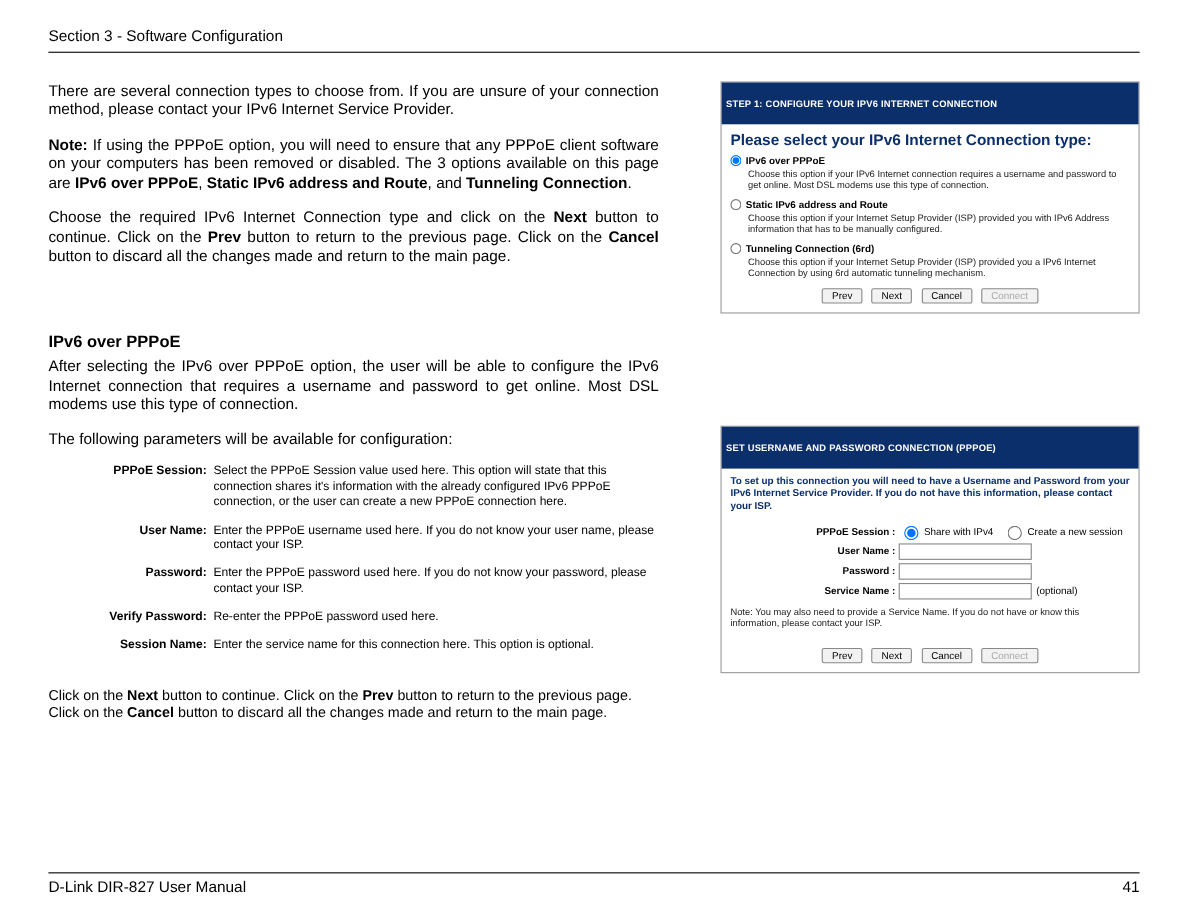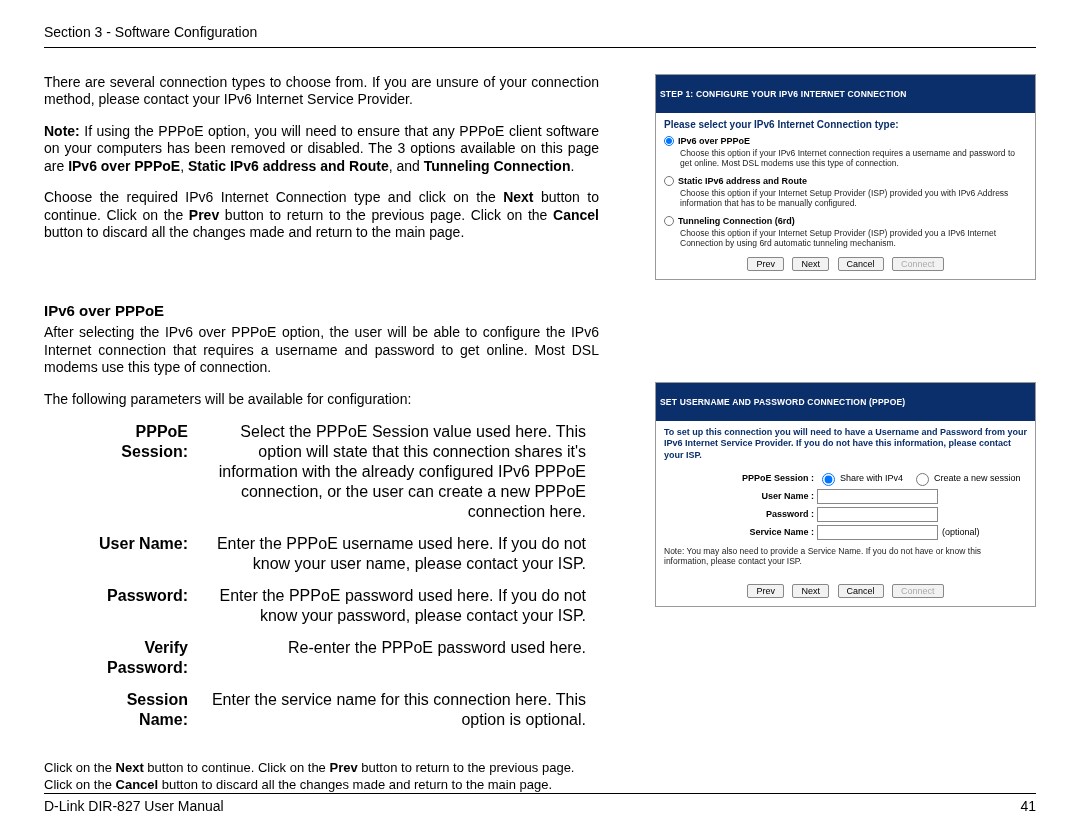--- a/index.html
+++ b/index.html
@@ -36,37 +36,36 @@
   .left-col p {
     margin: 0 0 14px 0;
     text-align: justify;
   }
   .left-col h3 {
     font-size: 15px;
     margin: 60px 0 4px 0;
     font-weight: bold;
   }
   .def-table {
-    font-size: 16px;
-    margin: 14px 13px 30px 30px;
+    font-size: 11px;
+    margin: 14px 0 30px 30px;
   }
   .def-row {
     display: flex;
     margin-bottom: 12px;
   }
   .def-label {
     width: 114px;
     flex: 0 0 114px;
     font-weight: bold;
     text-align: right;
     padding-right: 6px;
   }
   .def-val {
     flex: 1;
-    text-align: right;
   }
   .right-col {
     flex: 1;
   }
   .panel {
     border: 1px solid #999;
     font-size: 9px;
     font-family: Verdana, Arial, sans-serif;
     background: #fff;
     margin-bottom: 30px;
@@ -78,21 +77,21 @@
     padding: 14px 4px;
     font-size: 8.5px;
     letter-spacing: 0.2px;
   }
   .panel-body {
     padding: 6px 8px 8px 8px;
   }
   .instr {
     color: #0b2f6b;
     font-weight: bold;
-    font-size: 10px;
+    font-size: 14px;
     margin-bottom: 6px;
   }
   .instr-multi {
     color: #0b2f6b;
     font-weight: bold;
     font-size: 9px;
     line-height: 1.3;
     margin-bottom: 8px;
   }
   .radio-block {

